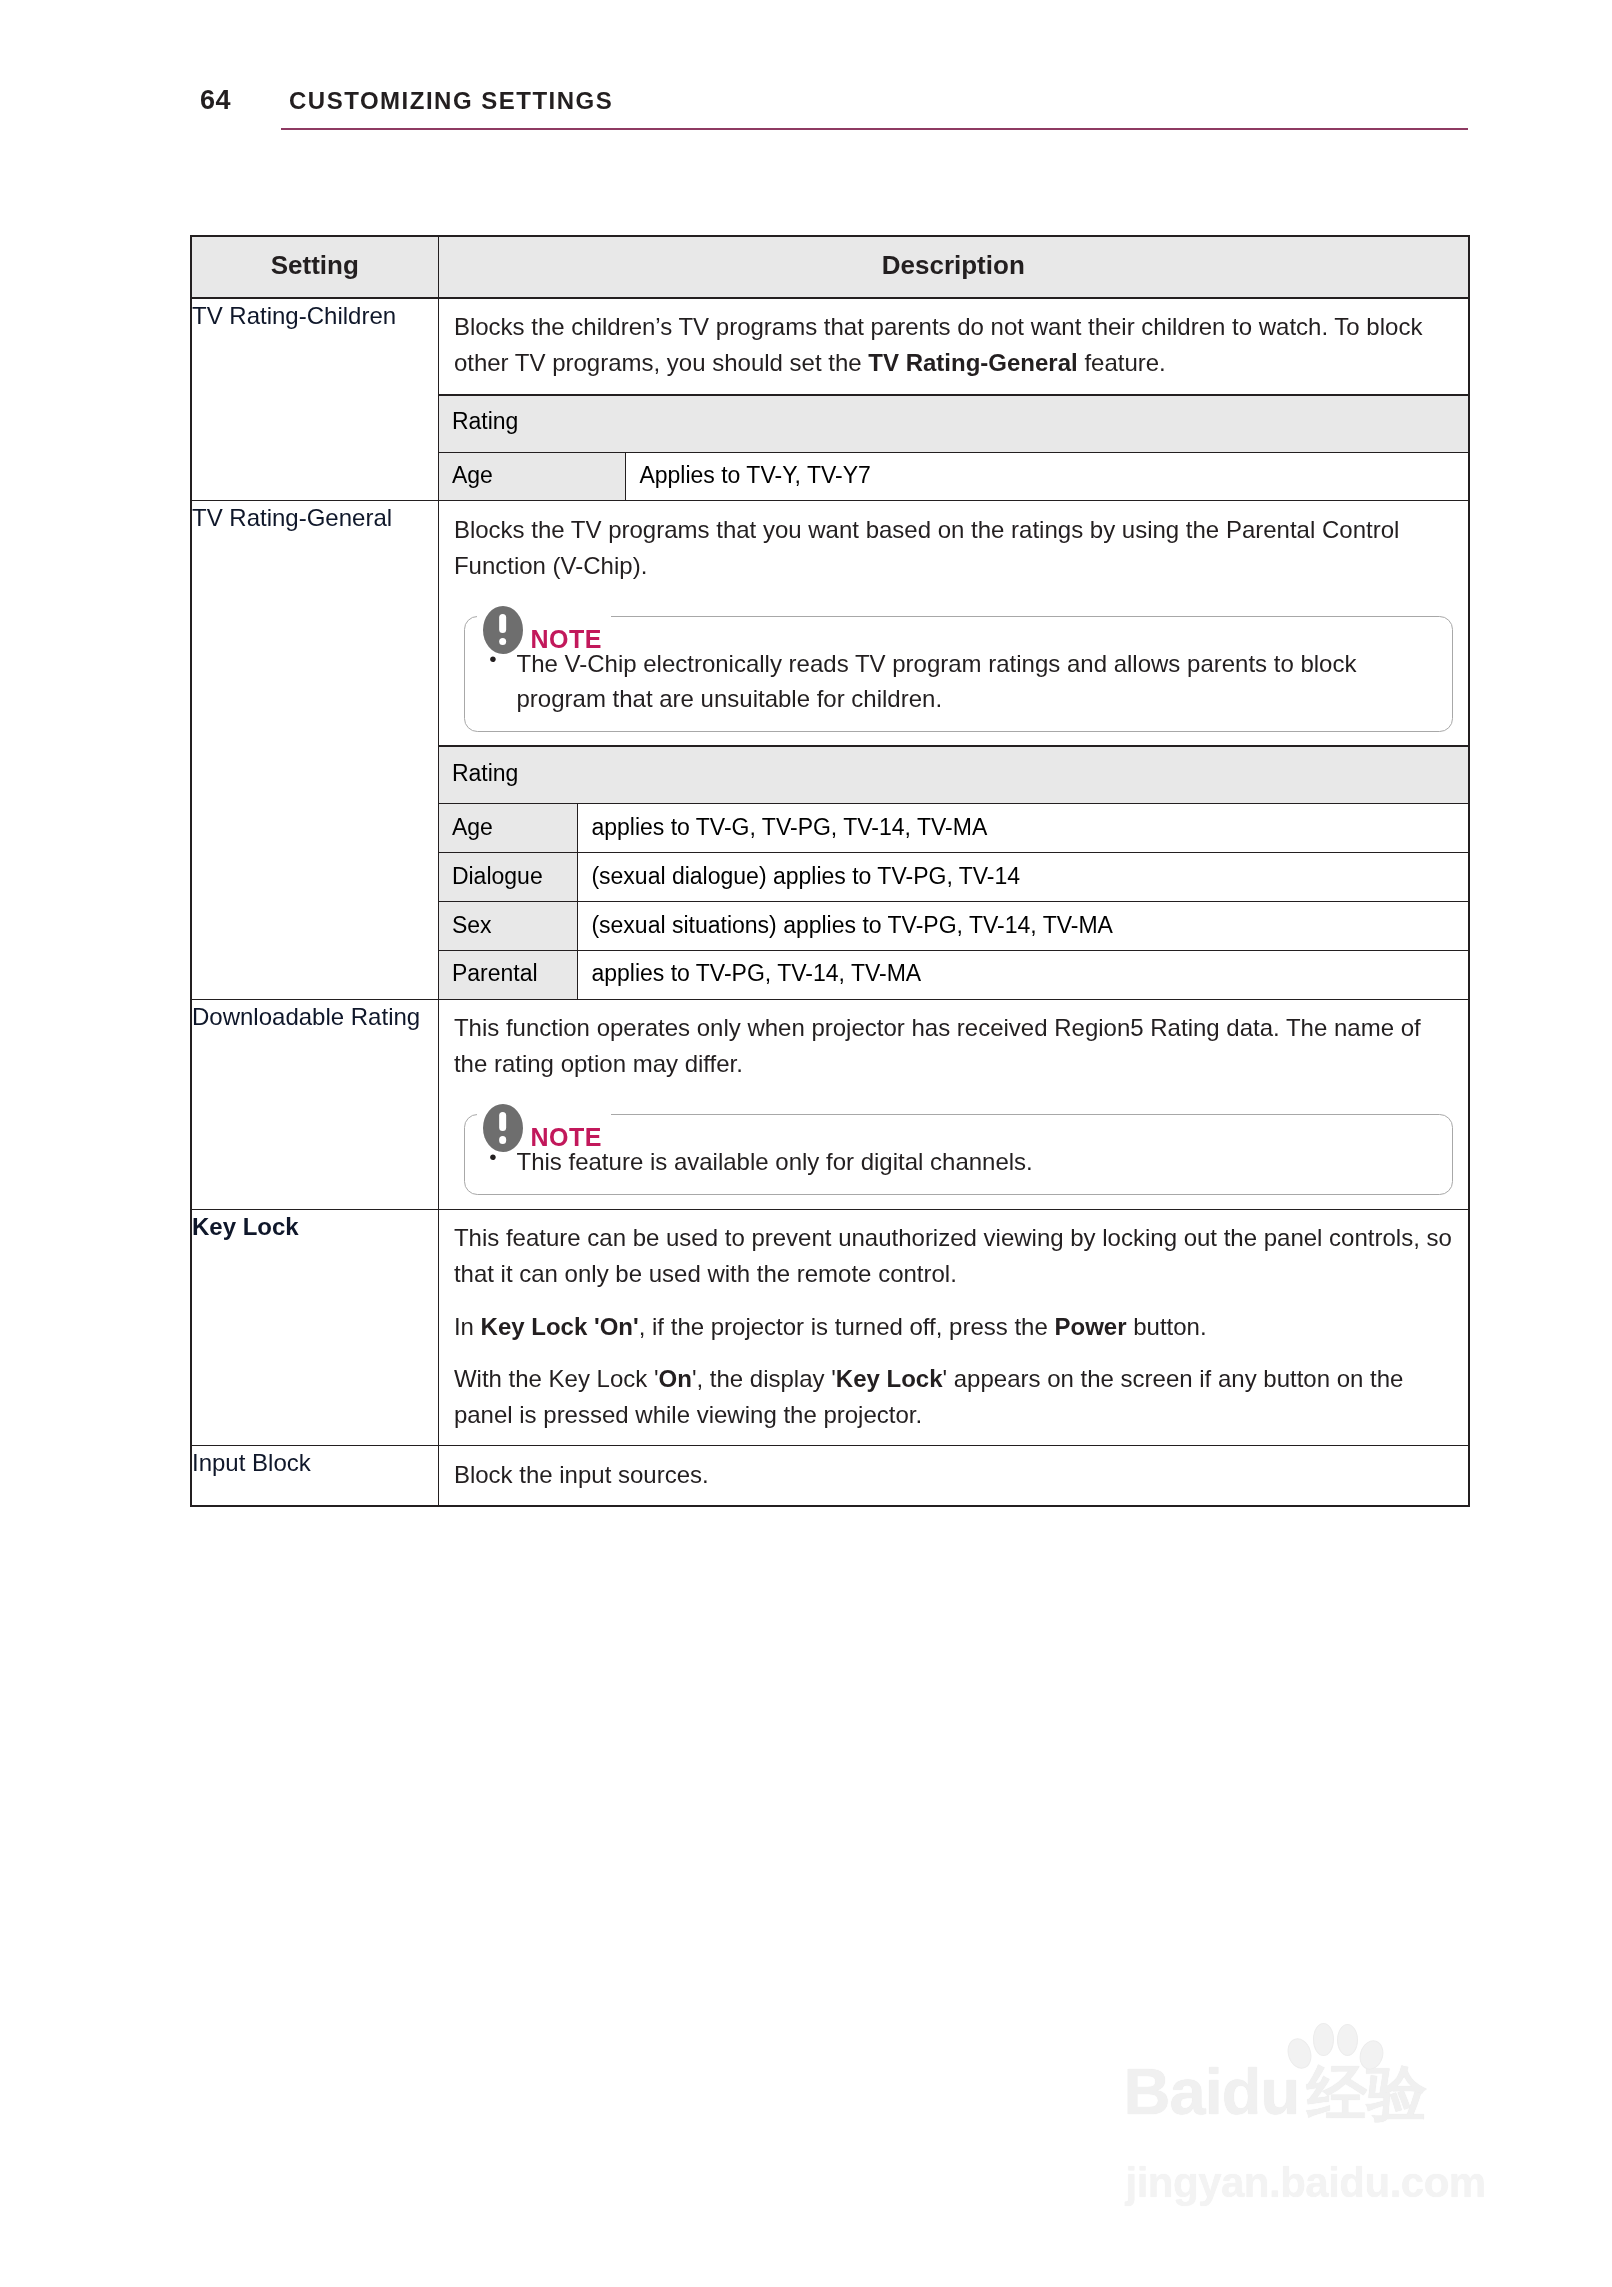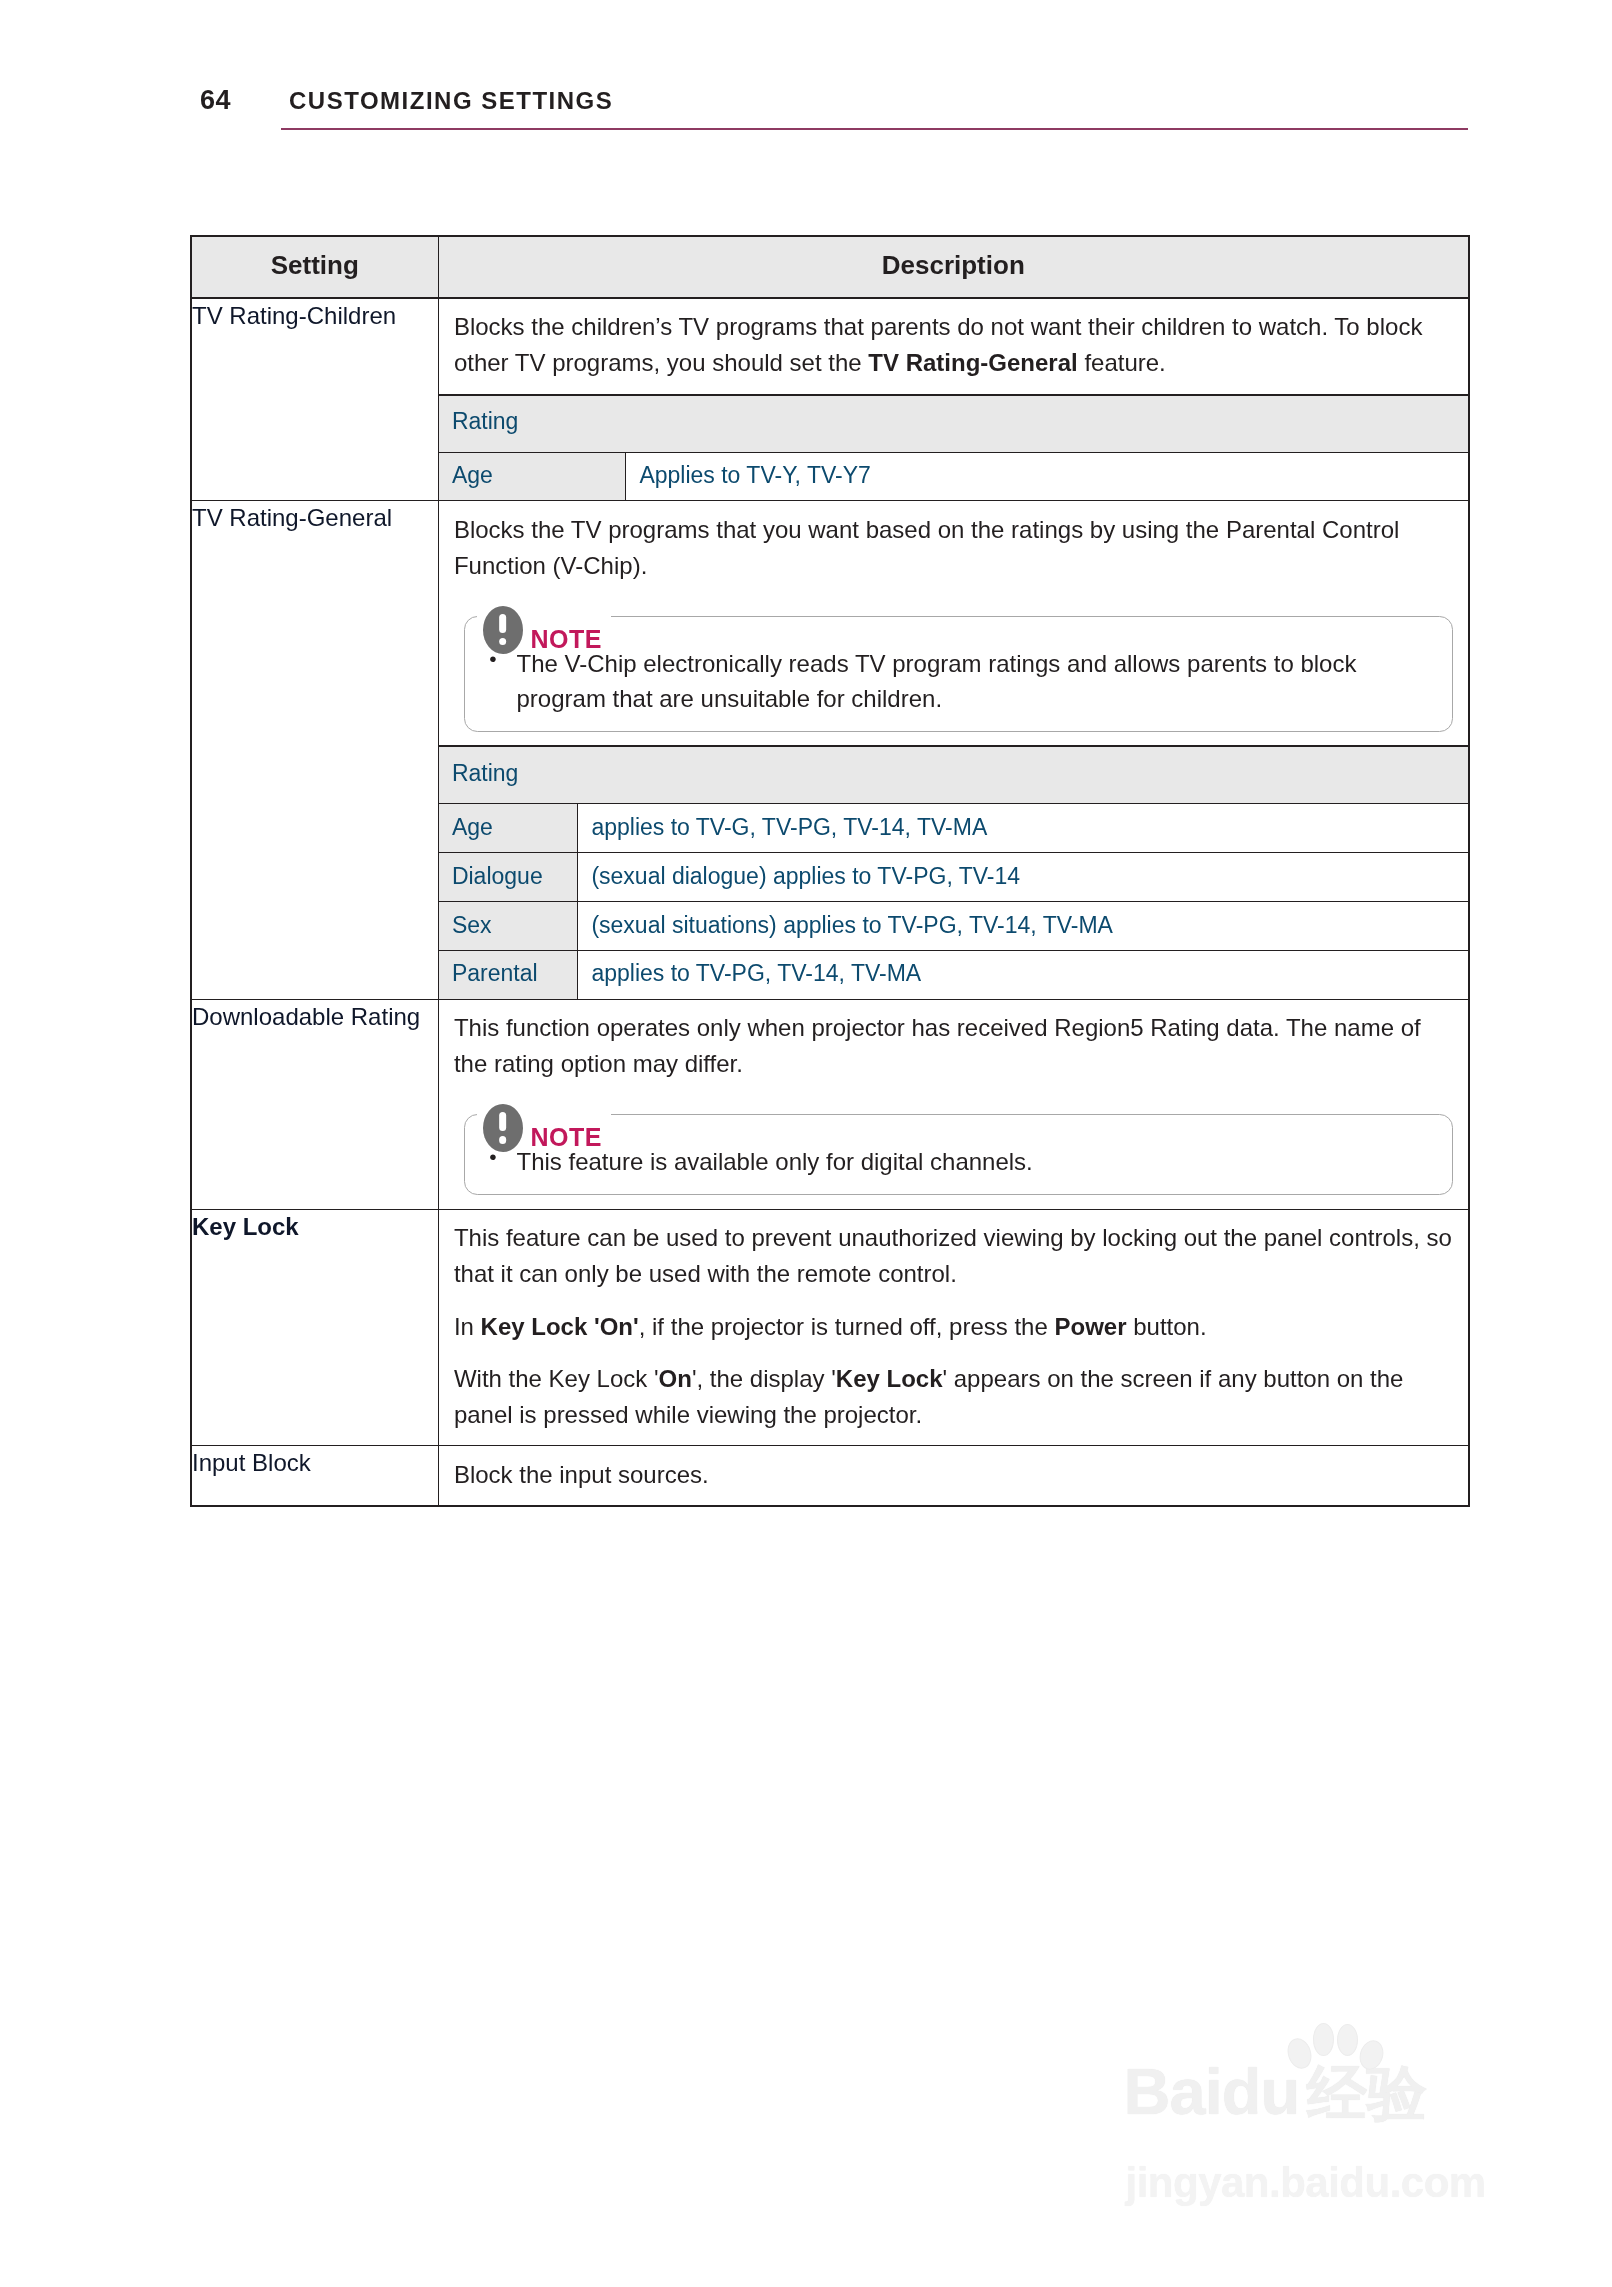--- a/index.html
+++ b/index.html
@@ -105,21 +105,21 @@
     border-collapse: collapse;
     table-layout: fixed;
   }
   .rating-table td {
     border: 1.9px solid #231f20;
     border-left: none;
     border-right: none;
     padding: 8.6px 0 10.6px 13.4px;
     font-size: 23px;
     line-height: 1.25;
-    color: #0c4a6e;
+    color: #000000;
     vertical-align: middle;
   }
   .rating-head td {
     background: #e8e8e8;
     border-top: 2.4px solid #231f20;
     padding-top: 11.5px;
     padding-bottom: 15.4px;
   }
   .rating-label {
     background: #e8e8e8;

